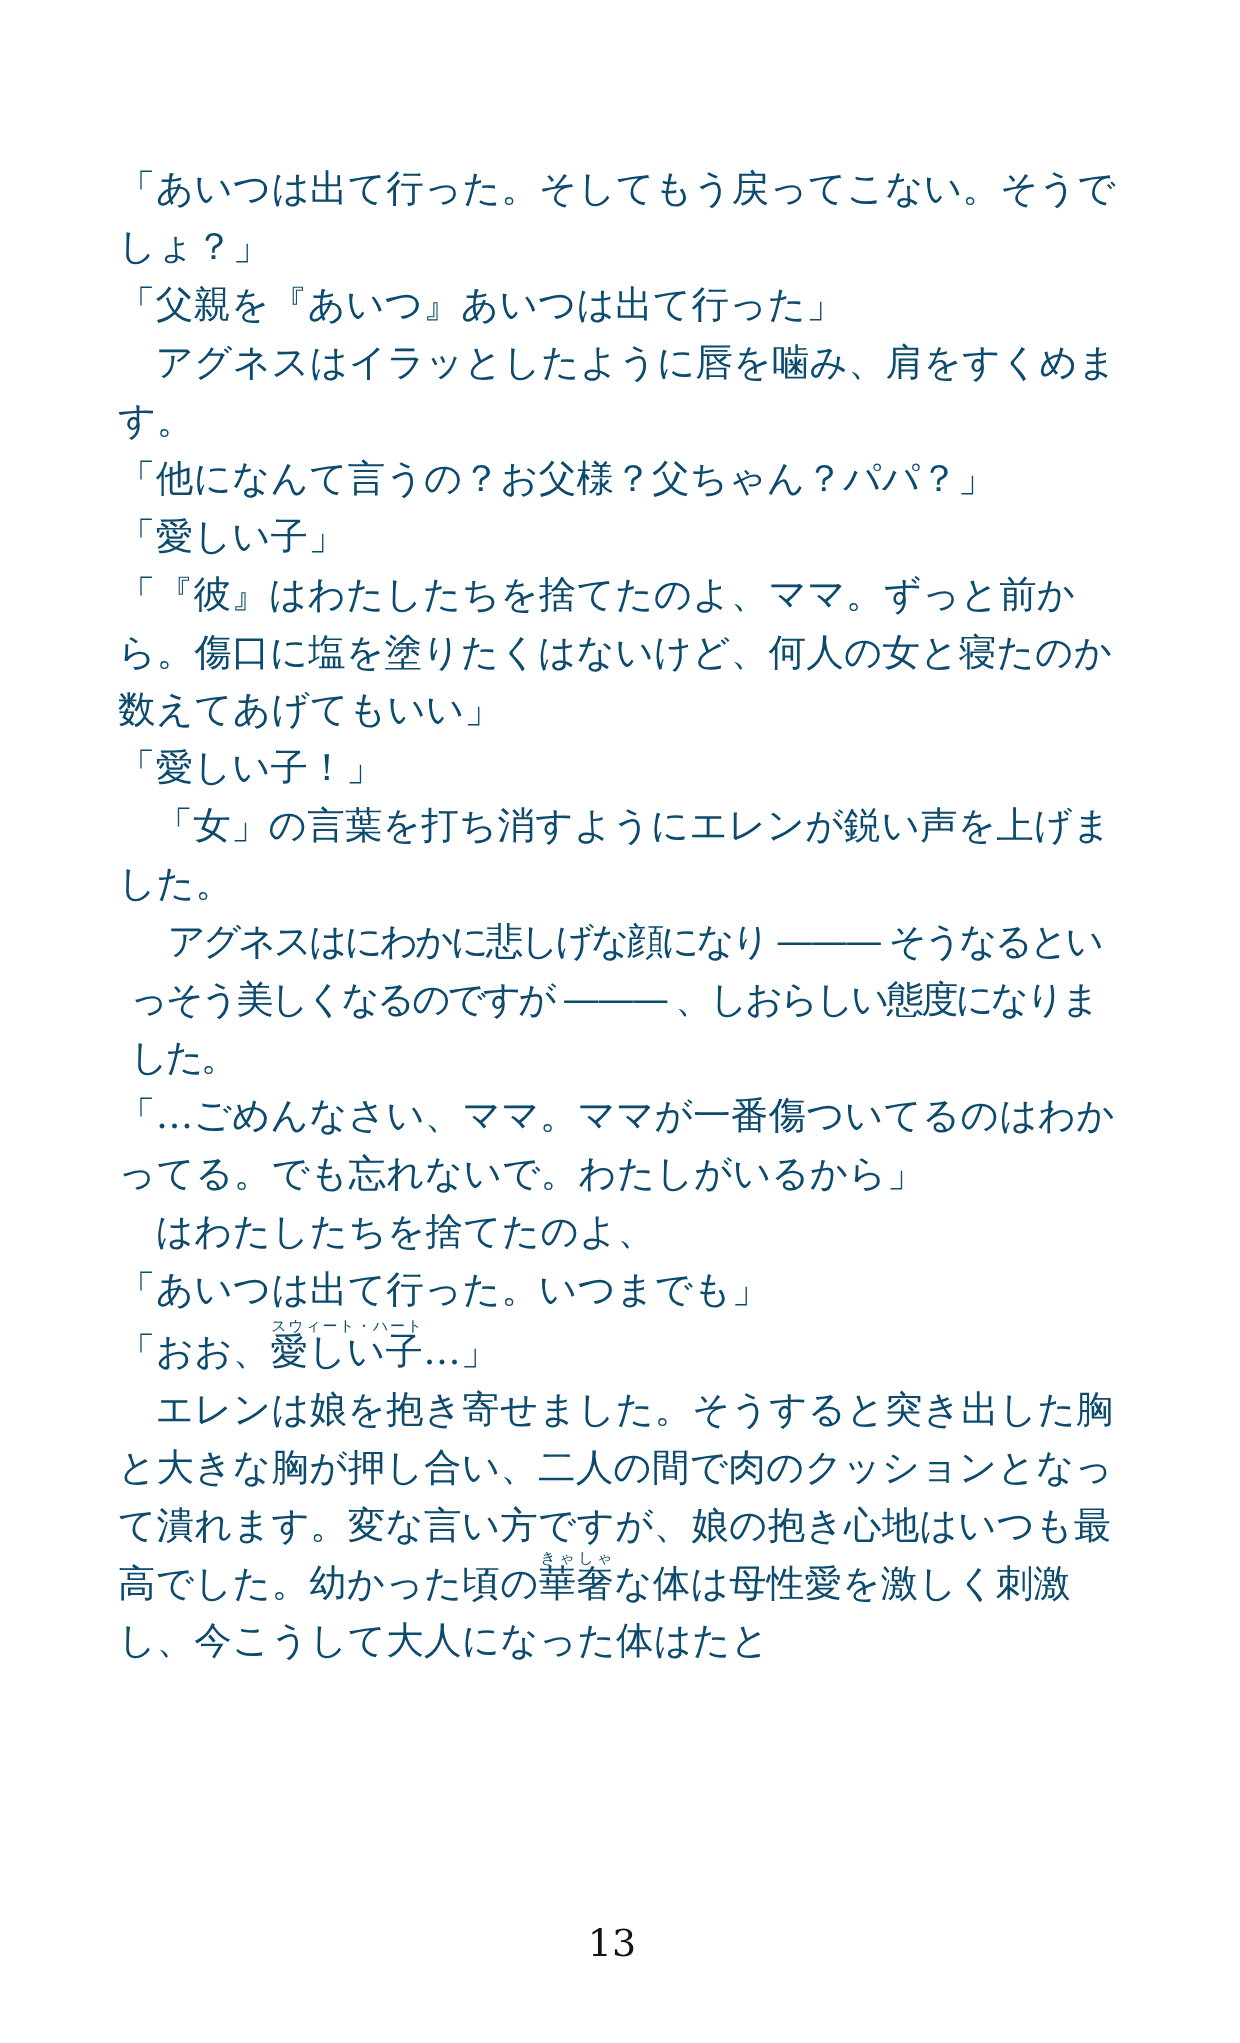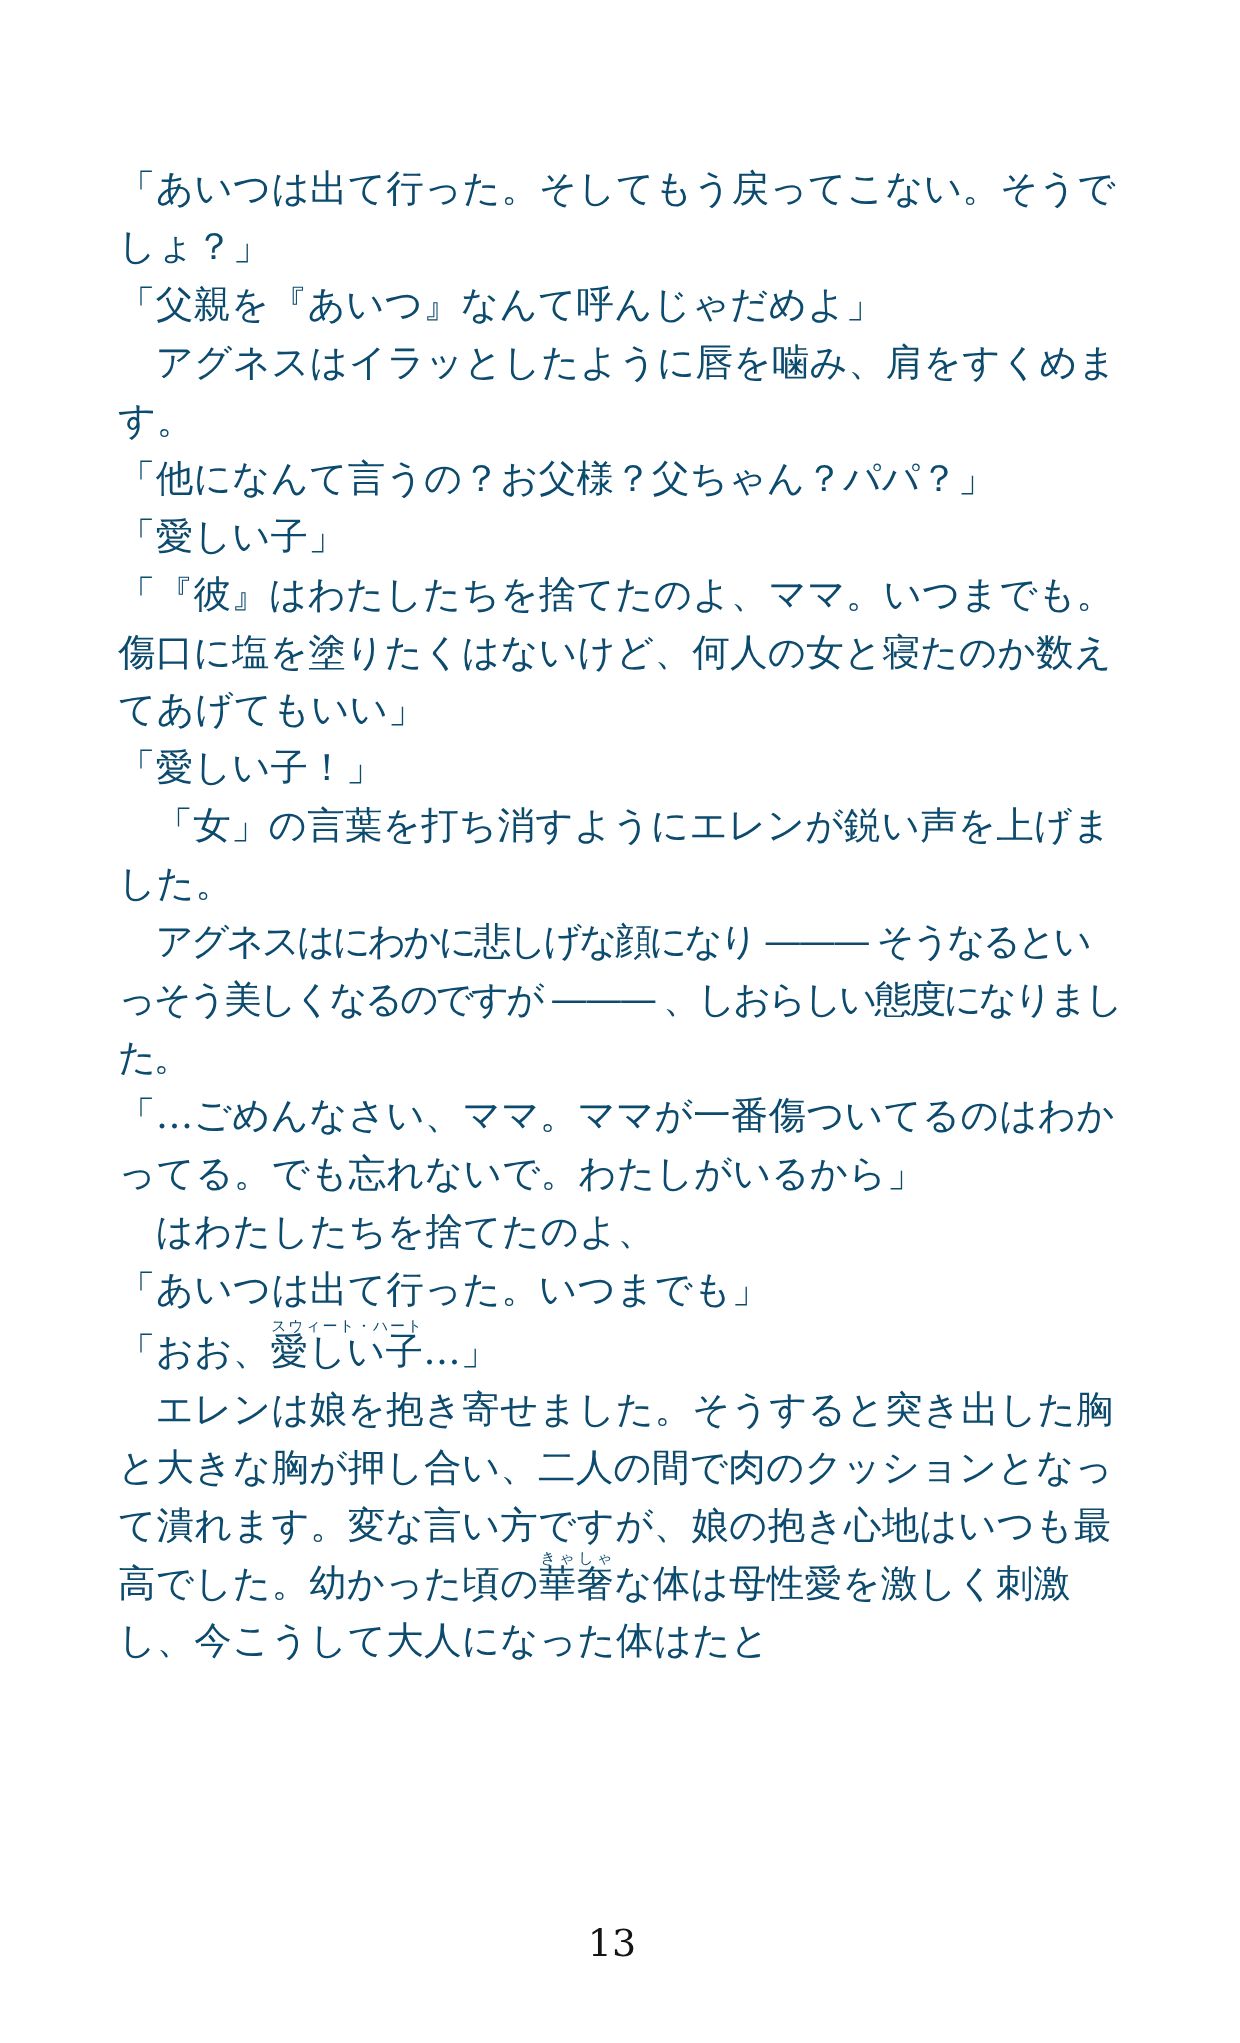--- a/index.html
+++ b/index.html
@@ -32,20 +32,21 @@
   }
   .para {
     margin: 0;
     white-space: pre-wrap;
   }
   .para.indent {
     text-indent: 1em;
   }
   .dash {
     letter-spacing: -0.08em;
+    margin-left: 12px;
   }
   
   ruby {
     ruby-position: over;
   }
   rt {
     font-size: 15px;
     line-height: 1;
     letter-spacing: 0.02em;
     font-family: Liberation Serif, serif;
@@ -62,25 +63,25 @@
     font-family: "DejaVu Serif", "Liberation Serif", serif;
   }
 </style>
 </head>
 <body>
 
 <div class="page">
   <div class="body-text">
 
     <p class="para">「あいつは出て行った。そしてもう戻ってこない。そうでしょ？」</p>
-    <p class="para">「父親を『あいつ』なんて呼んじゃだめよ」</p>
+    <p class="para">「父親を『あいつ』あいつは出て行った」</p>
     <p class="para indent">アグネスはイラッとしたように唇を噛み、肩をすくめます。</p>
     <p class="para">「他になんて言うの？お父様？父ちゃん？パパ？」</p>
     <p class="para">「愛しい子」</p>
-    <p class="para">「『彼』はわたしたちを捨てたのよ、ママ。いつまでも。傷口に塩を塗りたくはないけど、何人の女と寝たのか数えてあげてもいい」</p>
+    <p class="para">「『彼』はわたしたちを捨てたのよ、ママ。ずっと前から。傷口に塩を塗りたくはないけど、何人の女と寝たのか数えてあげてもいい」</p>
     <p class="para">「愛しい子！」</p>
     <p class="para indent">「女」の言葉を打ち消すようにエレンが鋭い声を上げました。</p>
     <p class="para indent dash">アグネスはにわかに悲しげな顔になり ——— そうなるといっそう美しくなるのですが ——— 、しおらしい態度になりました。</p>
     <p class="para">「…ごめんなさい、ママ。ママが一番傷ついてるのはわかってる。でも忘れないで。わたしがいるから」</p>
     <p class="para indent">はわたしたちを捨てたのよ、</p>
     <p class="para">「あいつは出て行った。いつまでも」</p>
 
     <p class="para"><span>「おお、</span><ruby><span>愛しい子</span><rt>スウィート・ハート</rt></ruby><span>…」</span></p>
 
     <p class="para indent"><span>エレンは娘を抱き寄せました。そうすると突き出した胸と大きな胸が押し合い、二人の間で肉のクッションとなって潰れます。変な言い方ですが、娘の抱き心地はいつも最高でした。幼かった頃の</span><ruby><span>華奢</span><rt>きゃしゃ</rt></ruby><span>な体は母性愛を激しく刺激し、今こうして大人になった体はたと</span></p>

